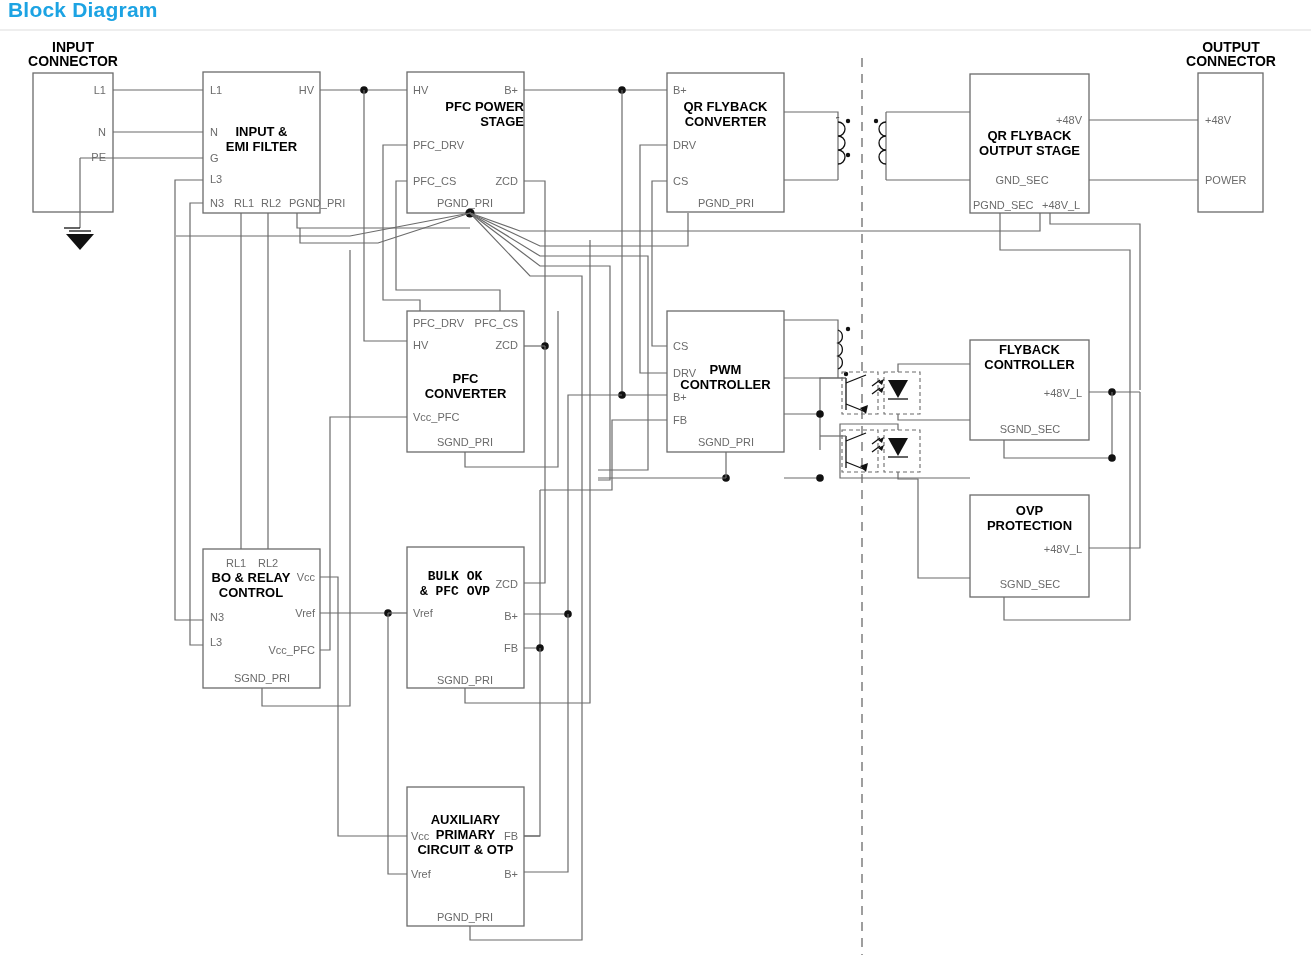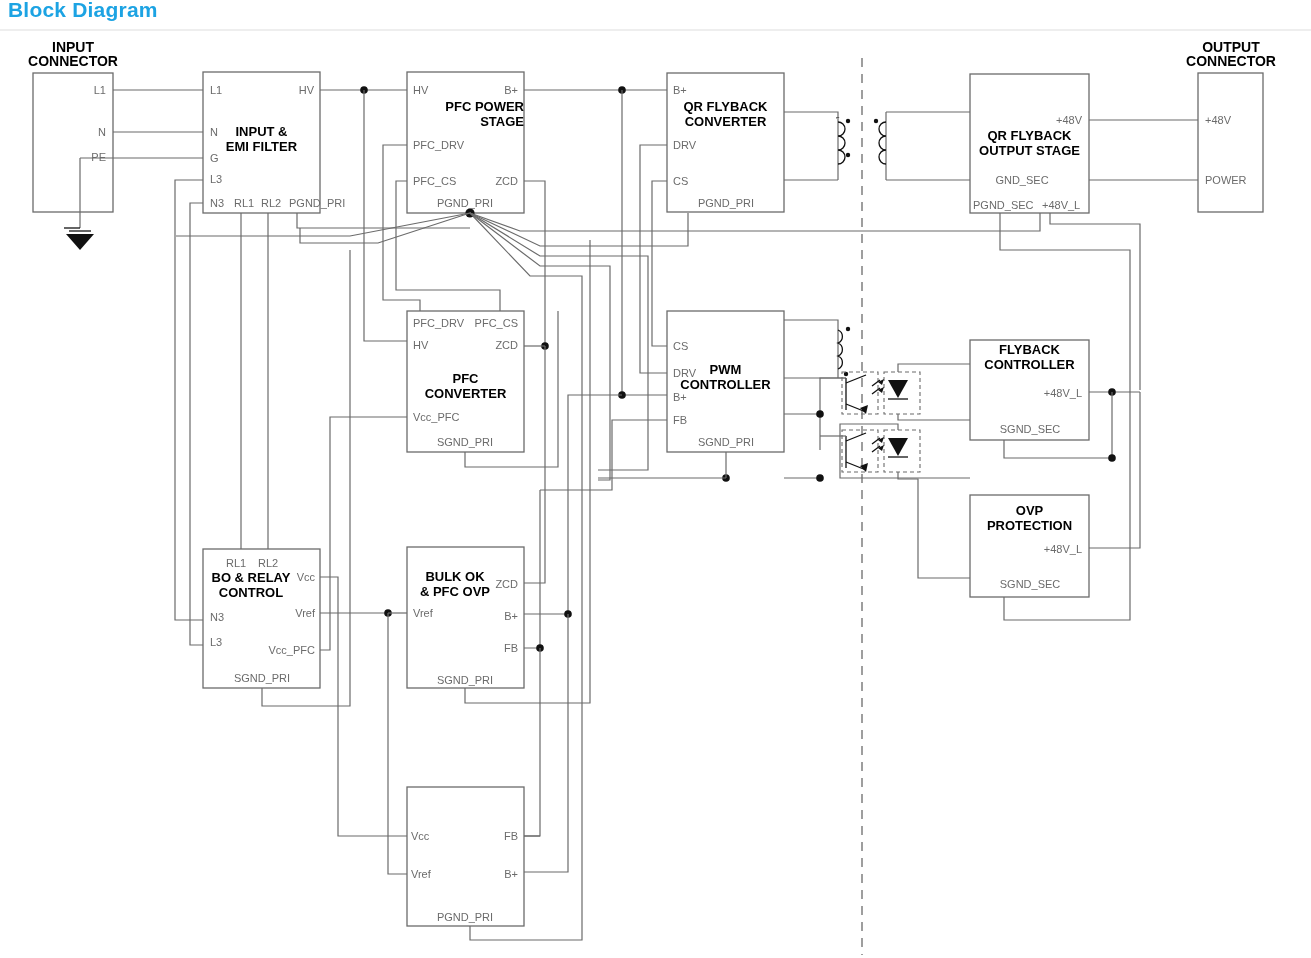--- a/index.html
+++ b/index.html
@@ -276,22 +276,25 @@
   <div class="blk-label" style="left:407px; top:371px; width:117px;">PFC
 CONVERTER</div>
   <div class="blk-label" style="left:667px; top:362px; width:117px;">PWM
 CONTROLLER</div>
   <div class="blk-label" style="left:968px; top:342px; width:123px;">FLYBACK
 CONTROLLER</div>
   <div class="blk-label" style="left:968px; top:503px; width:123px;">OVP
 PROTECTION</div>
   <div class="blk-label" style="left:196px; top:570px; width:110px;">BO &amp; RELAY
 CONTROL</div>
-  <div class="blk-label" style="left:405px; top:569px; width:100px;">BULK OK
+  <div class="blk-label" style="left:405px; top:569px; width:100px;font-family:Liberation Mono, monospace;">BULK OK
 &amp; PFC OVP</div>
+  <div class="blk-label" style="left:407px; top:812px; width:117px;">AUXILIARY
+PRIMARY
+CIRCUIT &amp; OTP</div>
 
   <div id="pin-layer">
       <div class="pin" style="top: 84px; left: -14px; width: 120px; text-align: right;">L1</div>
       <div class="pin" style="top: 126px; left: -14px; width: 120px; text-align: right;">N</div>
       <div class="pin" style="top: 151px; left: -14px; width: 120px; text-align: right;">PE</div>
       <div class="pin" style="top: 84px; left: 210px; text-align: left;">L1</div>
       <div class="pin" style="top: 126px; left: 210px; text-align: left;">N</div>
       <div class="pin" style="top: 152px; left: 210px; text-align: left;">G</div>
       <div class="pin" style="top: 173px; left: 210px; text-align: left;">L3</div>
       <div class="pin" style="top: 197px; left: 210px; text-align: left;">N3</div>

